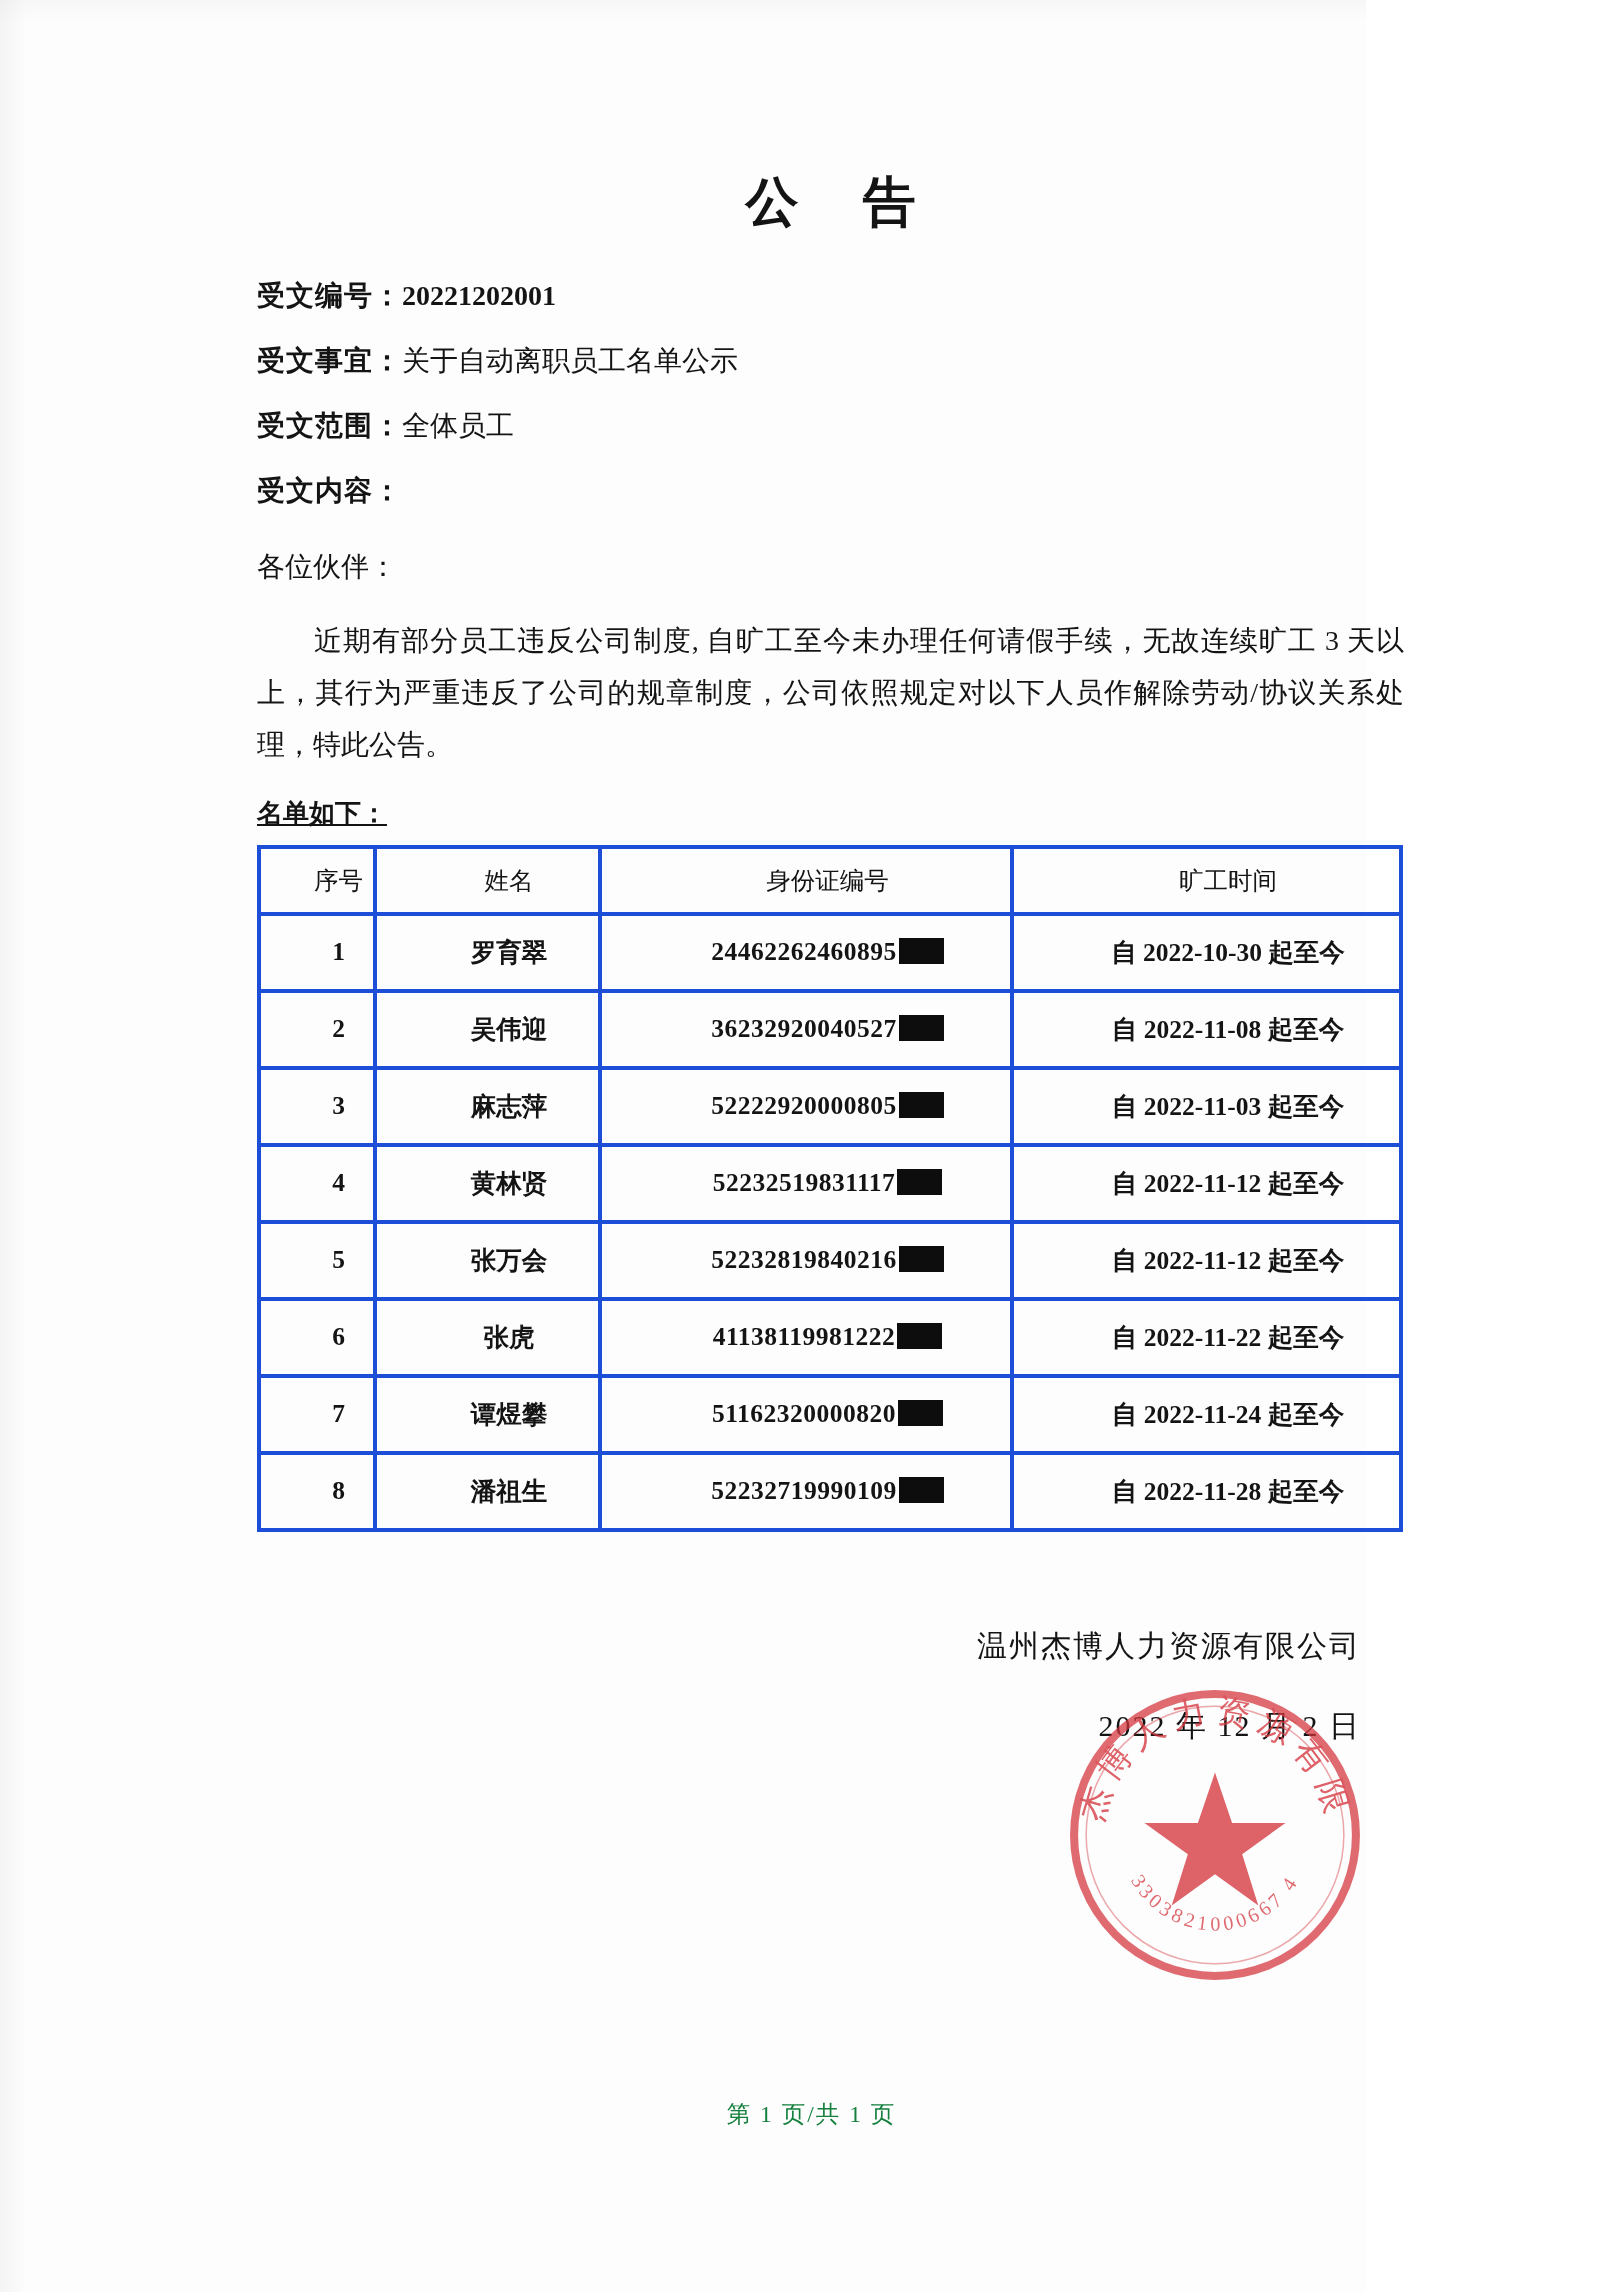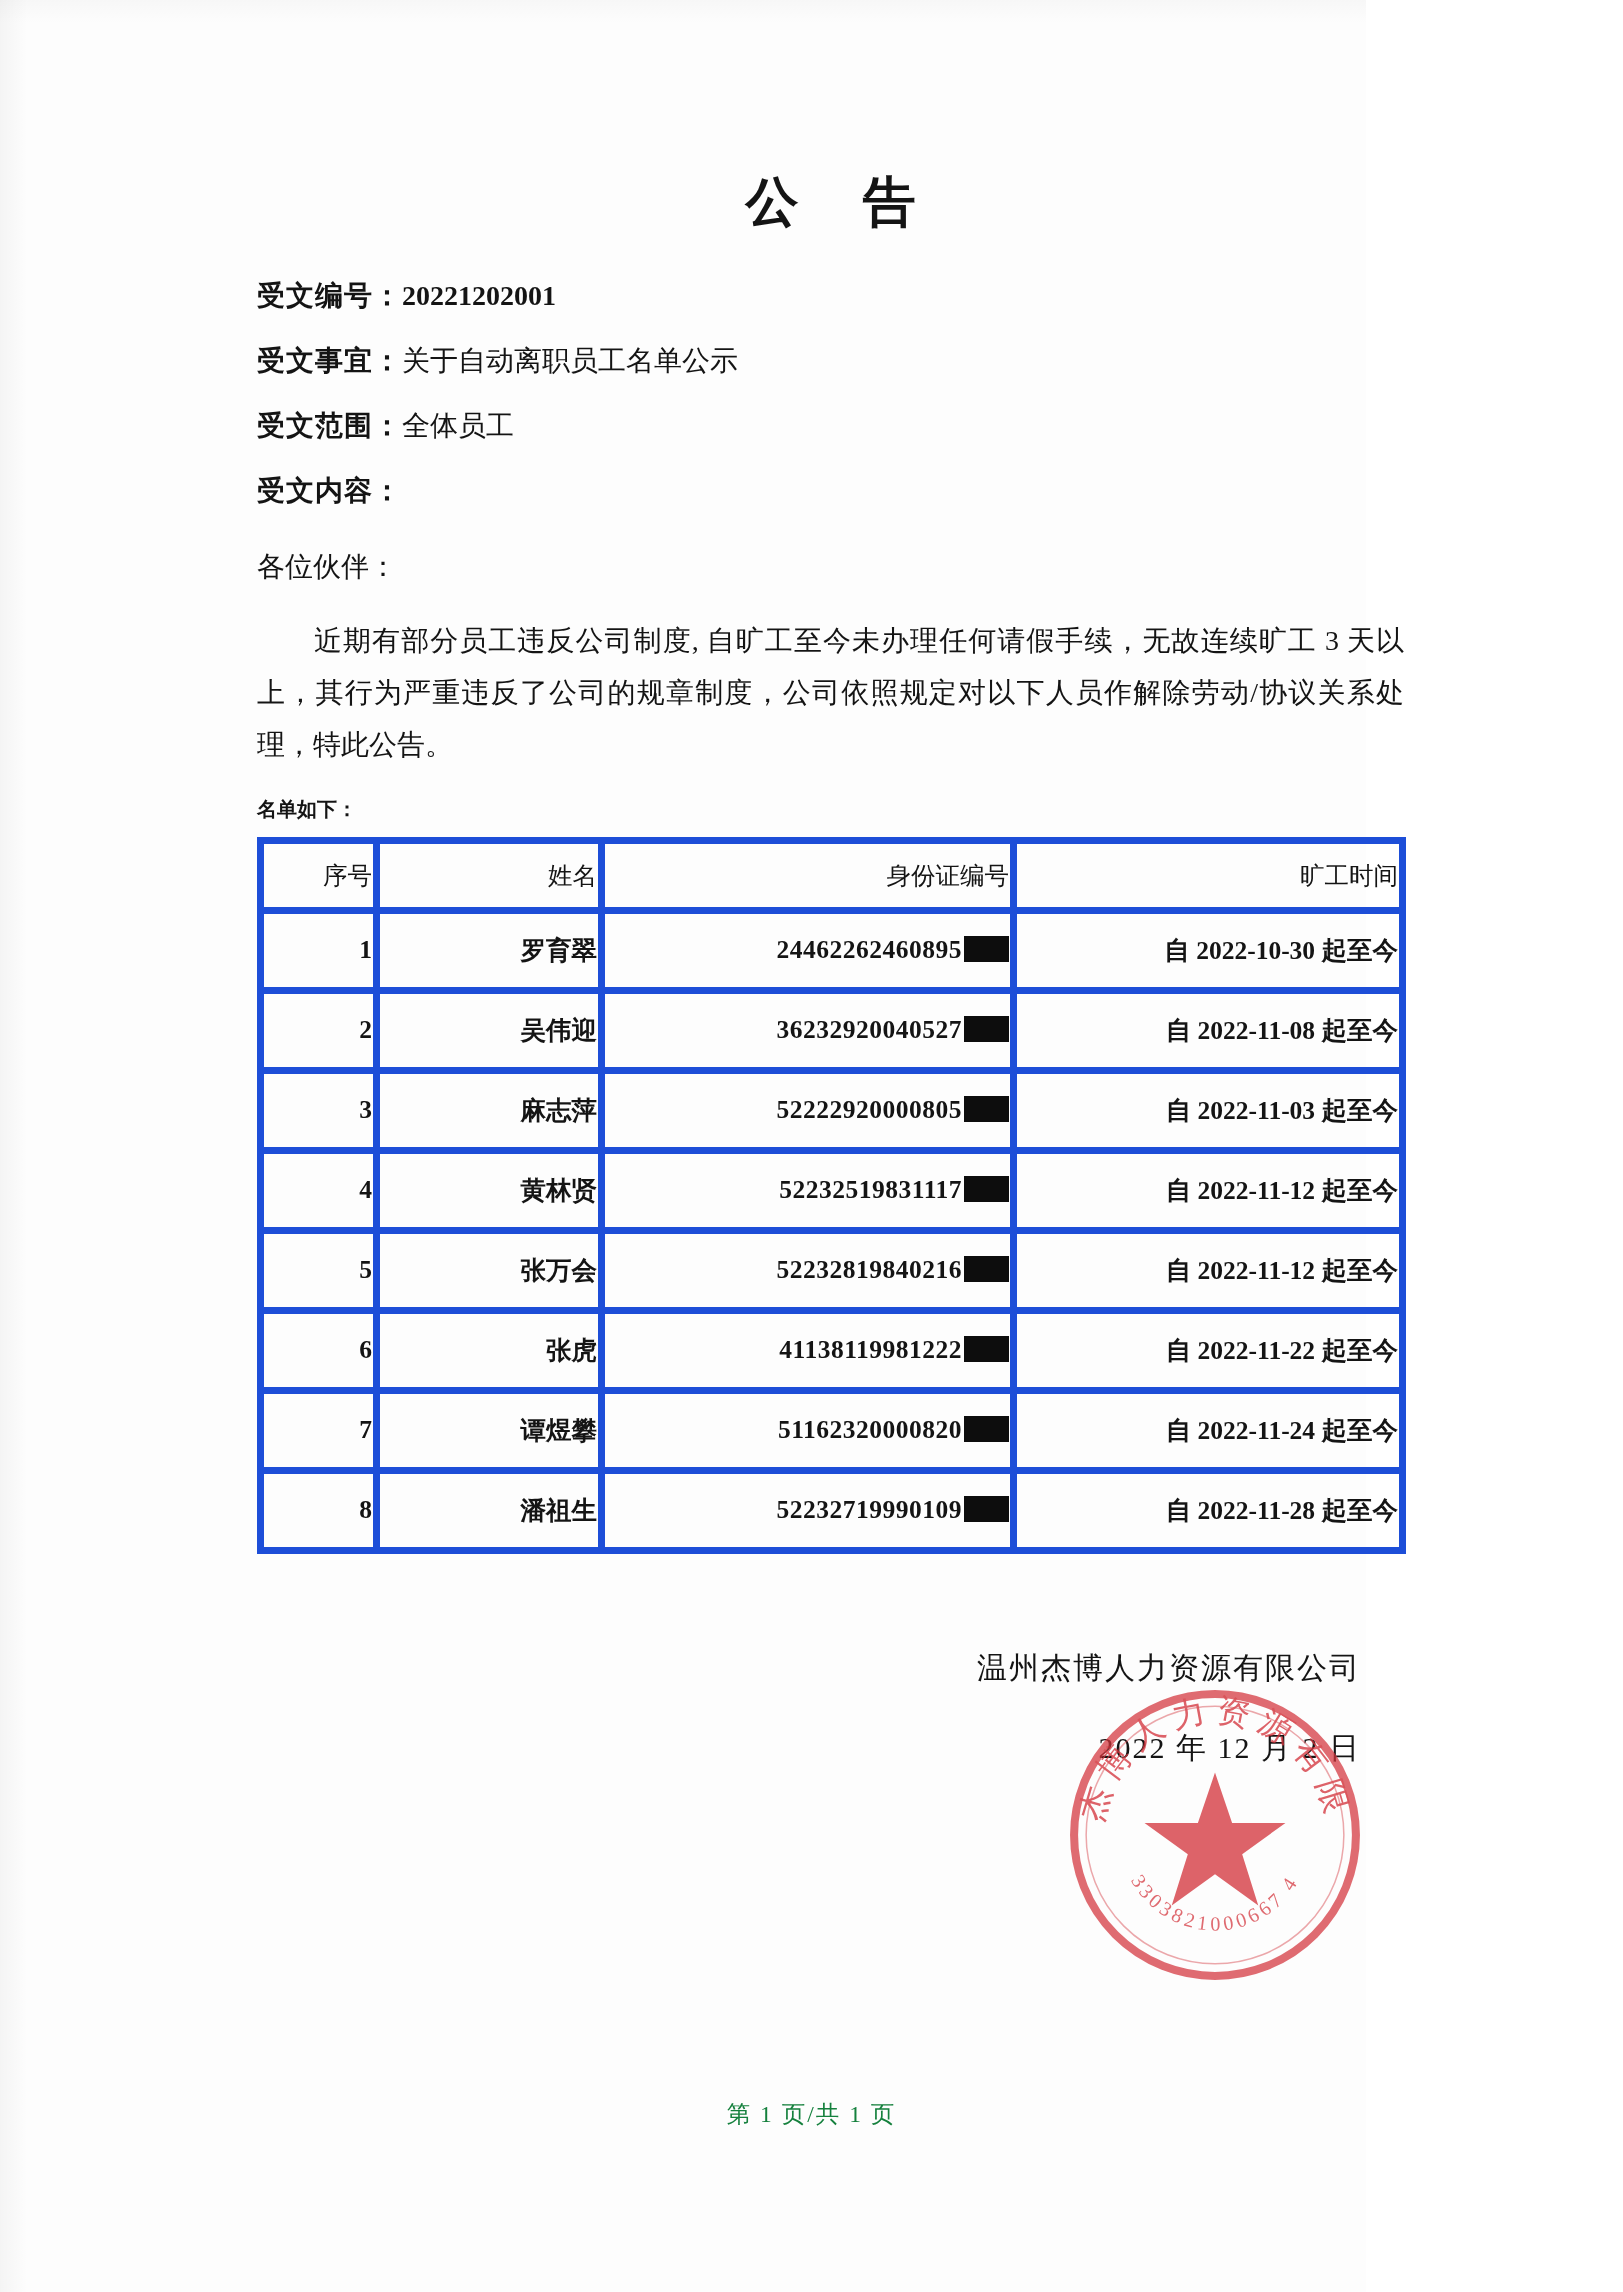--- a/index.html
+++ b/index.html
@@ -69,33 +69,34 @@
   }
   .body-par {
     font-size: 28px;
     line-height: 1.85;
     text-align: justify;
     text-justify: inter-ideograph;
     margin: 0 0 25.5px 0;
     text-indent: 57px;
   }
   .list-lead {
-    font-size: 20px;
+    font-size: 26px;
     font-weight: bold;
     margin: 9.8px 0 13.7px 0;
+    text-decoration: underline;
   }
   table.namelist {
     border-collapse: collapse;
     width: 1142px;
     margin: 5.9px 0 0 0;
     table-layout: fixed;
   }
   table.namelist td, table.namelist th {
-    border: 7px solid #1d4ed8;
-    text-align: right;
+    border: 4px solid #1d4ed8;
+    text-align: center;
     vertical-align: middle;
     font-size: 25.5px;
     height: 71px;
     font-weight: bold;
     font-family: "Liberation Serif", serif;
     padding-left: 44px;
   }
   table.namelist thead th {
     font-weight: normal;
     font-size: 24.5px;

